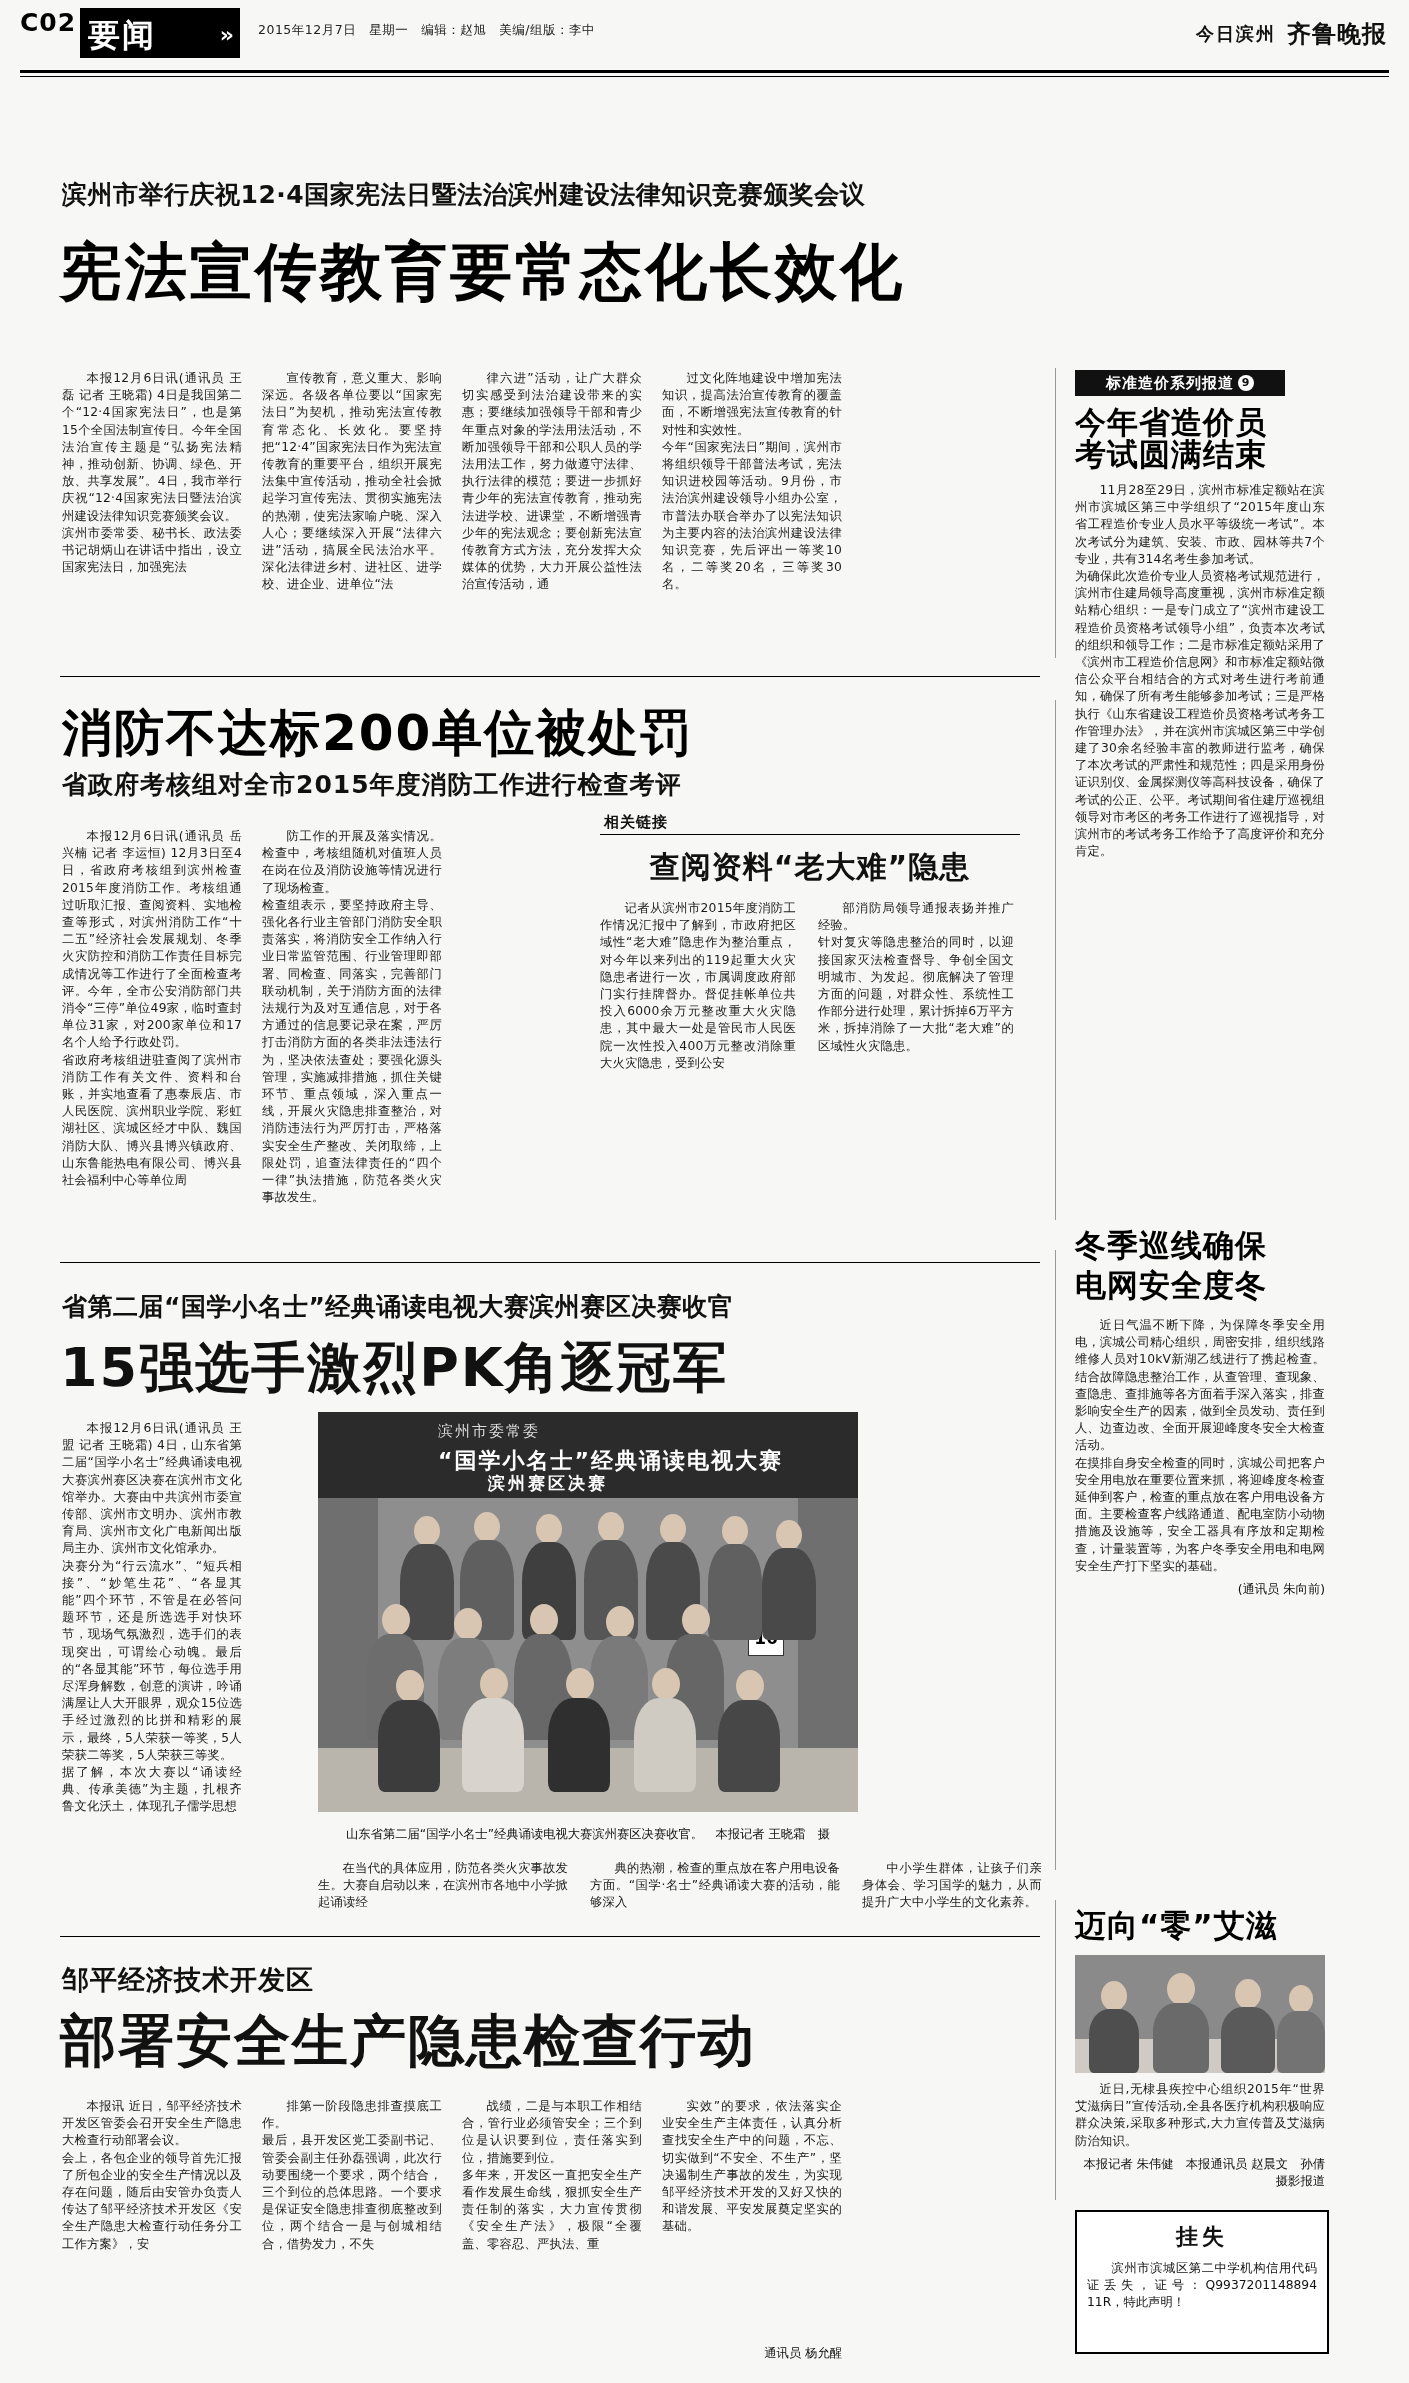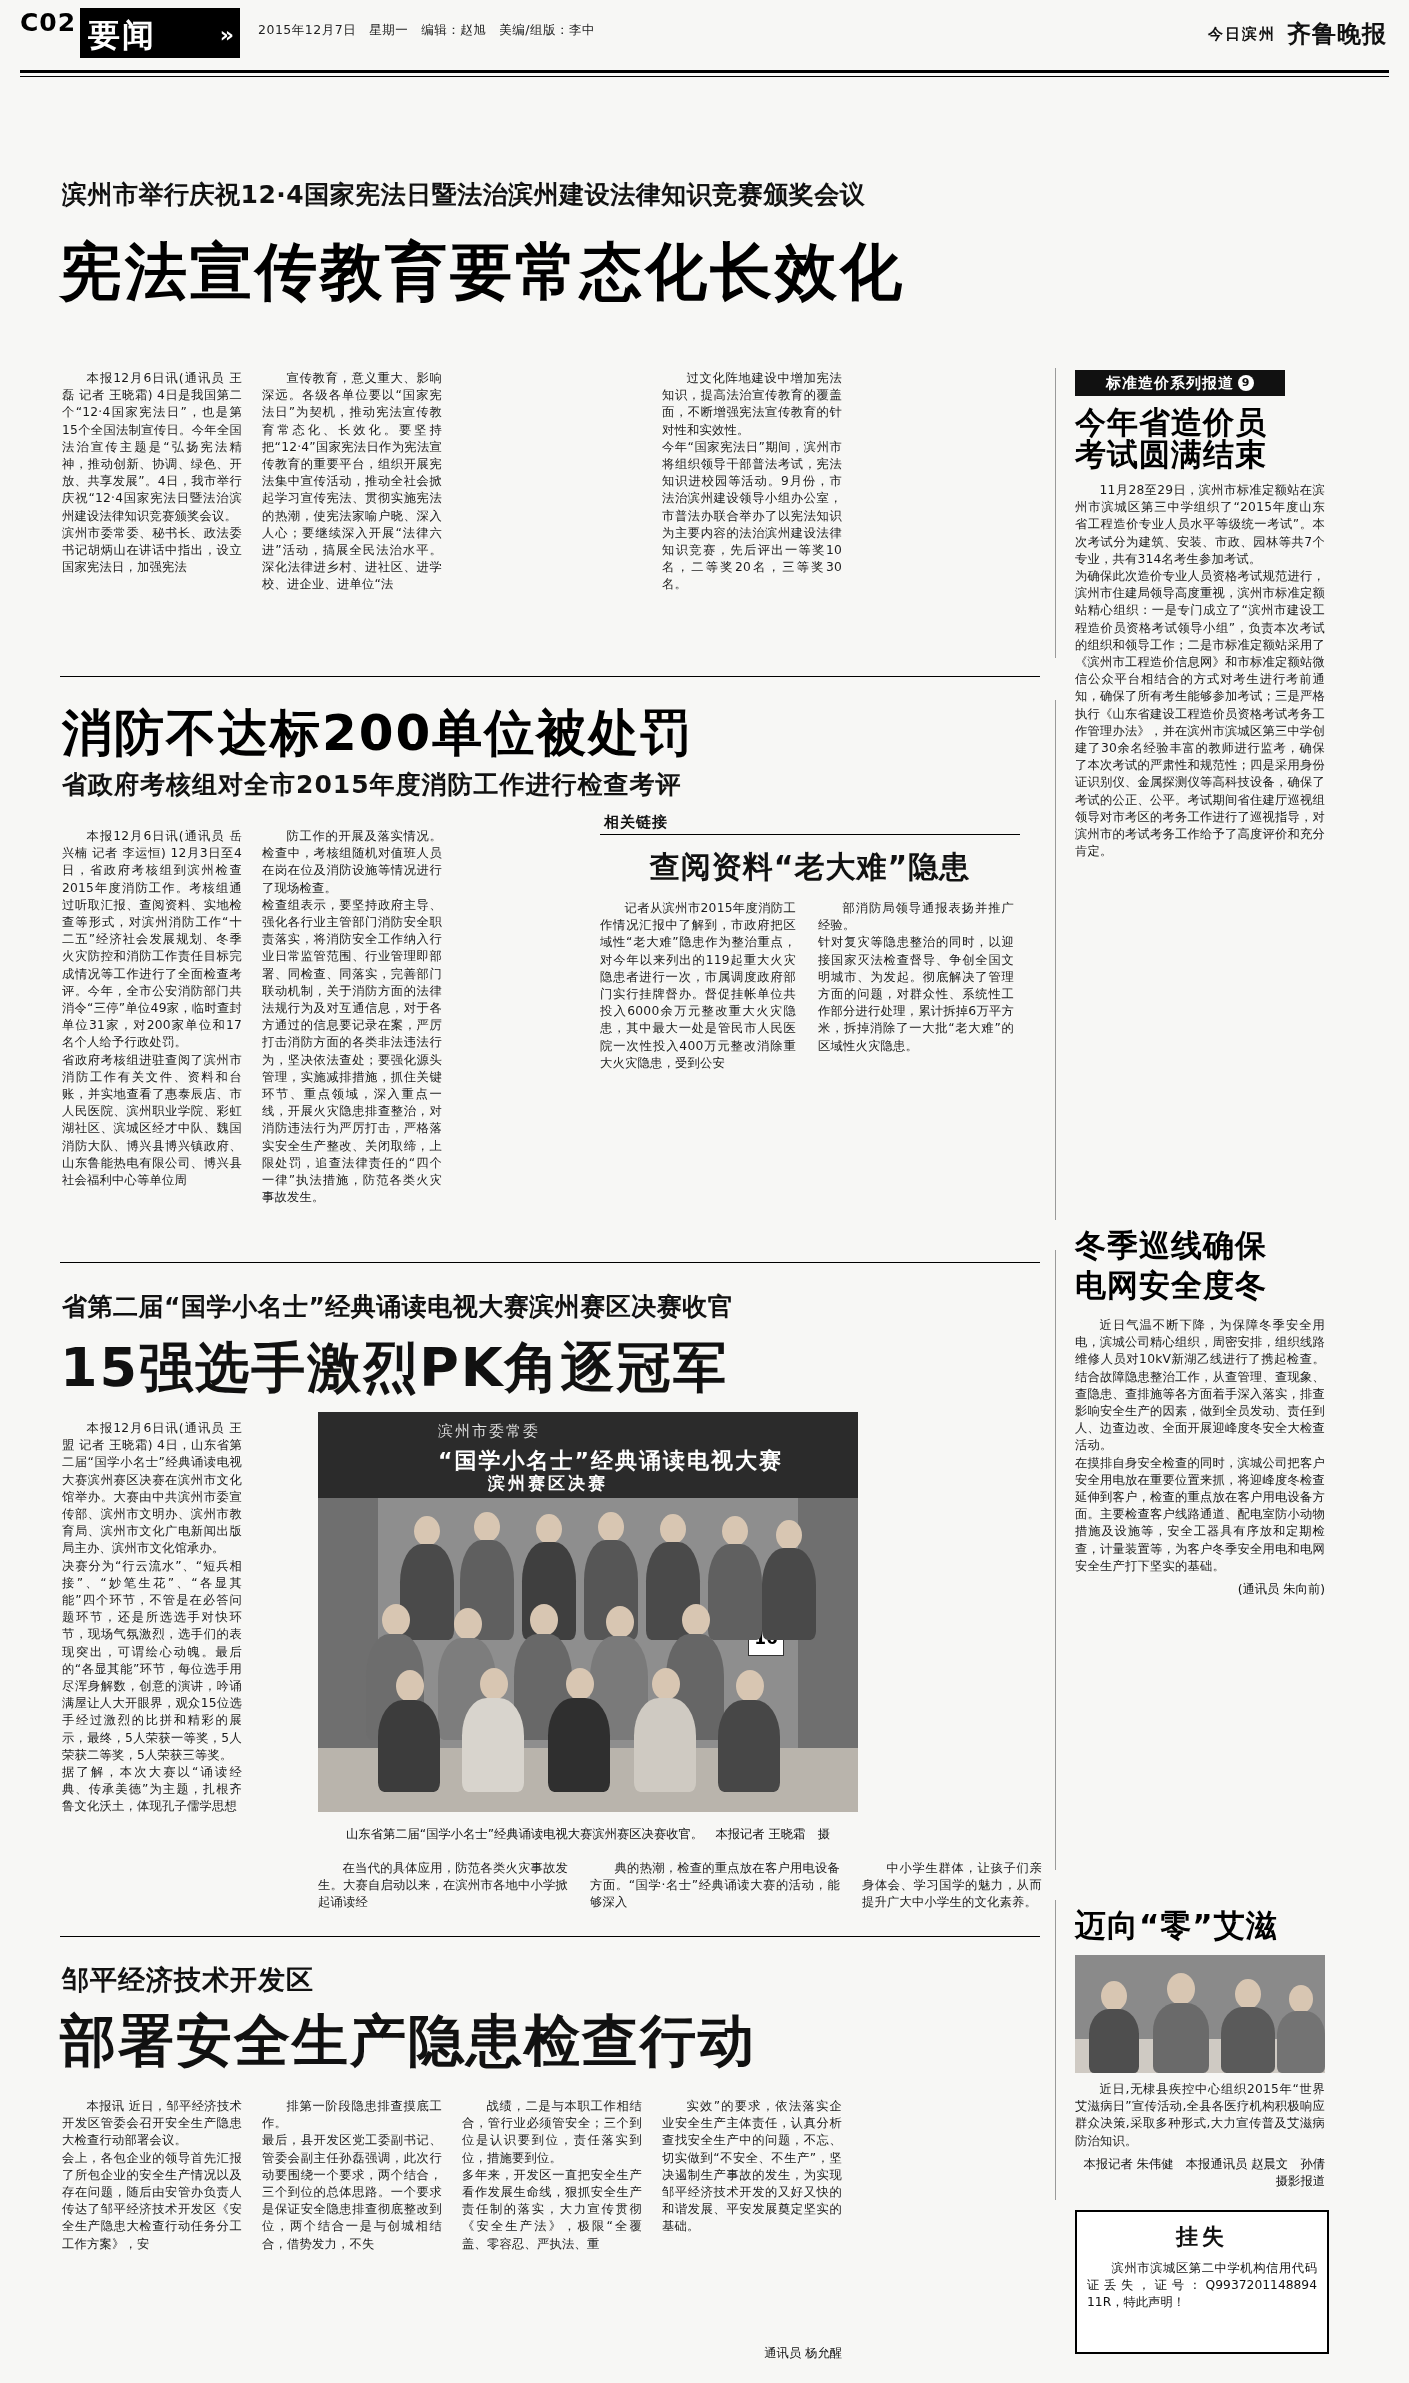--- a/index.html
+++ b/index.html
@@ -7,21 +7,21 @@
   .page{position:relative;width:1409px;height:2383px;background:#f7f7f5;}
 
   
   .masthead{position:absolute;left:0;top:0;width:1409px;height:78px;}
   .mh-code{position:absolute;left:20px;top:8px;font-size:25px;font-weight:bold;letter-spacing:1px;color:#000;}
   .mh-box{position:absolute;left:80px;top:8px;width:160px;height:50px;background:#000;color:#fff;}
   .mh-box .t{position:absolute;left:8px;top:6px;font-size:32px;font-weight:bold;letter-spacing:2px;font-family:"DejaVu Sans","Liberation Sans",sans-serif;}
   .mh-box .arrow{position:absolute;right:6px;top:14px;font-size:22px;font-weight:bold;}
   .mh-info{position:absolute;left:258px;top:22px;font-size:12.5px;color:#222;letter-spacing:.5px;}
   .mh-right{position:absolute;right:22px;top:18px;text-align:right;}
-  .mh-right .small{font-size:15px;font-weight:bold;letter-spacing:2px;display:inline-block;vertical-align:middle;}
+  .mh-right .small{font-size:18px;font-weight:bold;letter-spacing:2px;display:inline-block;vertical-align:middle;}
   .mh-right .big{font-size:24px;font-weight:bold;letter-spacing:1px;display:inline-block;vertical-align:middle;margin-left:6px;font-family:"DejaVu Serif","Liberation Serif",serif;}
   .mh-rule{position:absolute;left:20px;right:20px;top:70px;border-top:3px solid #000;}
   .mh-rule2{position:absolute;left:20px;right:20px;top:76px;border-top:1px solid #000;}
 
   
   .col-text{font-size:12.3px;line-height:17.2px;text-align:justify;color:#1a1a1a;letter-spacing:.2px;}
   .vrule{position:absolute;border-left:1px solid #9a9a9a;}
 
   
   .lead-sub{position:absolute;left:62px;top:178px;width:1240px;font-size:25px;font-weight:bold;color:#111;letter-spacing:.5px;}
@@ -113,20 +113,21 @@
     <div class="mh-rule"></div>
     <div class="mh-rule2"></div>
   </div>
 
   <div class="lead-sub">滨州市举行庆祝12·4国家宪法日暨法治滨州建设法律知识竞赛颁奖会议</div>
   <div class="lead-title">宪法宣传教育要常态化长效化</div>
 
   <div class="lead-c1 col-text" style="white-space:pre-wrap;text-indent:2em;">本报12月6日讯(通讯员 王磊 记者 王晓霜) 4日是我国第二个“12·4国家宪法日”，也是第15个全国法制宣传日。今年全国法治宣传主题是“弘扬宪法精神，推动创新、协调、绿色、开放、共享发展”。4日，我市举行庆祝“12·4国家宪法日暨法治滨州建设法律知识竞赛颁奖会议。
 滨州市委常委、秘书长、政法委书记胡炳山在讲话中指出，设立国家宪法日，加强宪法</div>
   <div class="lead-c2 col-text" style="white-space:pre-wrap;text-indent:2em;">宣传教育，意义重大、影响深远。各级各单位要以“国家宪法日”为契机，推动宪法宣传教育常态化、长效化。要坚持把“12·4”国家宪法日作为宪法宣传教育的重要平台，组织开展宪法集中宣传活动，推动全社会掀起学习宣传宪法、贯彻实施宪法的热潮，使宪法家喻户晓、深入人心；要继续深入开展“法律六进”活动，搞展全民法治水平。深化法律进乡村、进社区、进学校、进企业、进单位“法</div>
+  <div class="lead-c3 col-text" style="white-space:pre-wrap;text-indent:2em;">律六进”活动，让广大群众切实感受到法治建设带来的实惠；要继续加强领导干部和青少年重点对象的学法用法活动，不断加强领导干部和公职人员的学法用法工作，努力做遵守法律、执行法律的模范；要进一步抓好青少年的宪法宣传教育，推动宪法进学校、进课堂，不断增强青少年的宪法观念；要创新宪法宣传教育方式方法，充分发挥大众媒体的优势，大力开展公益性法治宣传活动，通</div>
   <div class="lead-c4 col-text" style="white-space:pre-wrap;text-indent:2em;">过文化阵地建设中增加宪法知识，提高法治宣传教育的覆盖面，不断增强宪法宣传教育的针对性和实效性。
 今年“国家宪法日”期间，滨州市将组织领导干部普法考试，宪法知识进校园等活动。9月份，市法治滨州建设领导小组办公室，市普法办联合举办了以宪法知识为主要内容的法治滨州建设法律知识竞赛，先后评出一等奖10名，二等奖20名，三等奖30名。</div>
 
   <div class="vrule" style="left:1055px;top:368px;height:290px;"></div>
   <div class="vrule" style="left:1055px;top:700px;height:520px;"></div>
   <div class="vrule" style="left:1055px;top:1250px;height:620px;"></div>
   <div class="vrule" style="left:1055px;top:1900px;height:300px;"></div>
 
   <div class="rail">
     <div class="rail-tagbox">

